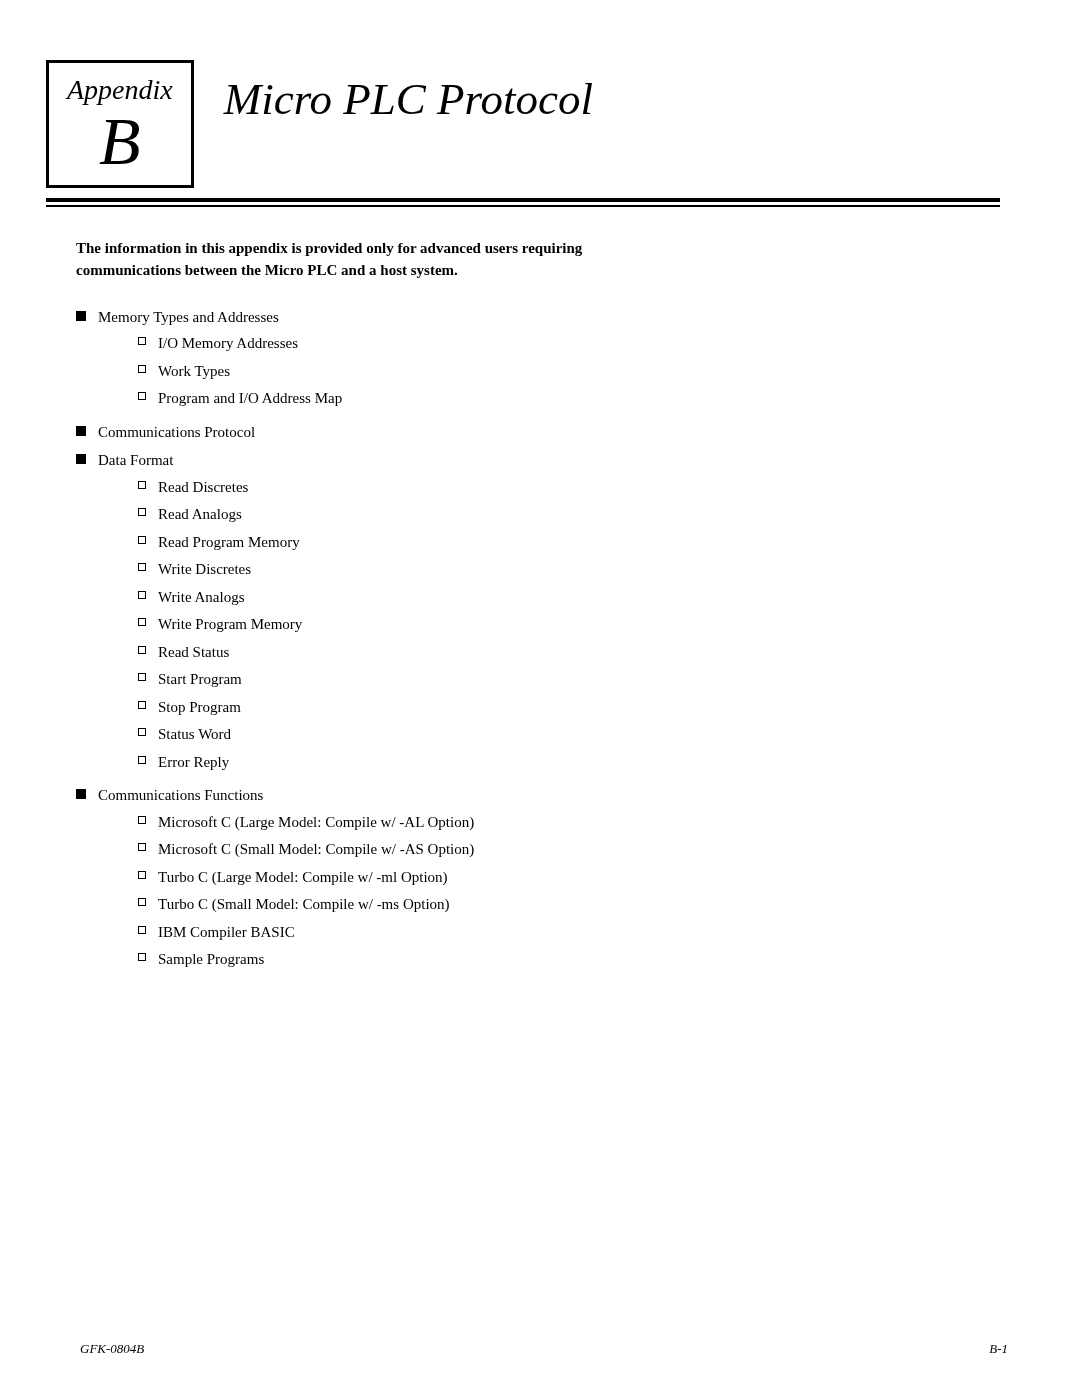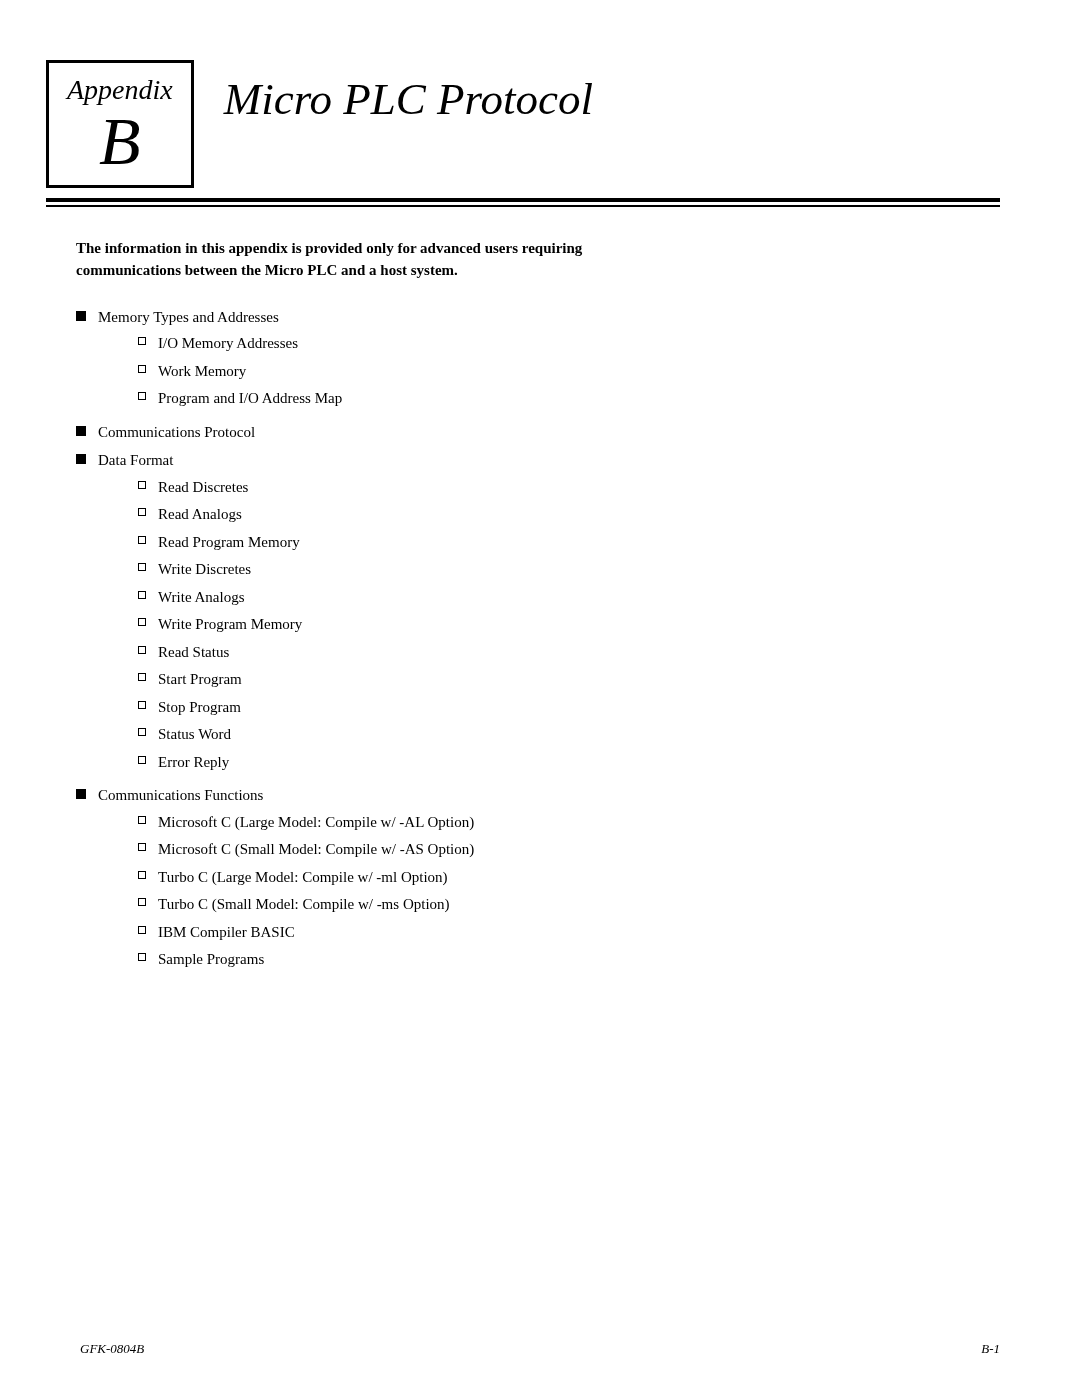--- a/index.html
+++ b/index.html
@@ -155,21 +155,21 @@
     .sub-item-text {
       font-size: 15px;
       line-height: 1.5;
     }
 
     
     .page-footer {
       position: absolute;
       bottom: 40px;
       left: 80px;
-      right: 80px;
+      right: 72px;
       display: flex;
       justify-content: space-between;
       align-items: center;
       font-size: 13px;
       font-style: italic;
     }
 
     .footer-left {
       font-style: italic;
       font-size: 13px;
@@ -211,21 +211,21 @@
         <span class="bullet-square"></span>
         <div>
           <span class="main-item-text">Memory Types and Addresses</span>
           <ul class="sub-list">
             <li class="sub-list-item">
               <span class="bullet-small-square"></span>
               <span class="sub-item-text">I/O Memory Addresses</span>
             </li>
             <li class="sub-list-item">
               <span class="bullet-small-square"></span>
-              <span class="sub-item-text">Work Memory</span>
+              <span class="sub-item-text">Work Types</span>
             </li>
             <li class="sub-list-item">
               <span class="bullet-small-square"></span>
               <span class="sub-item-text">Program and I/O Address Map</span>
             </li>
           </ul>
         </div>
       </li>
 
       <li class="main-list-item">

